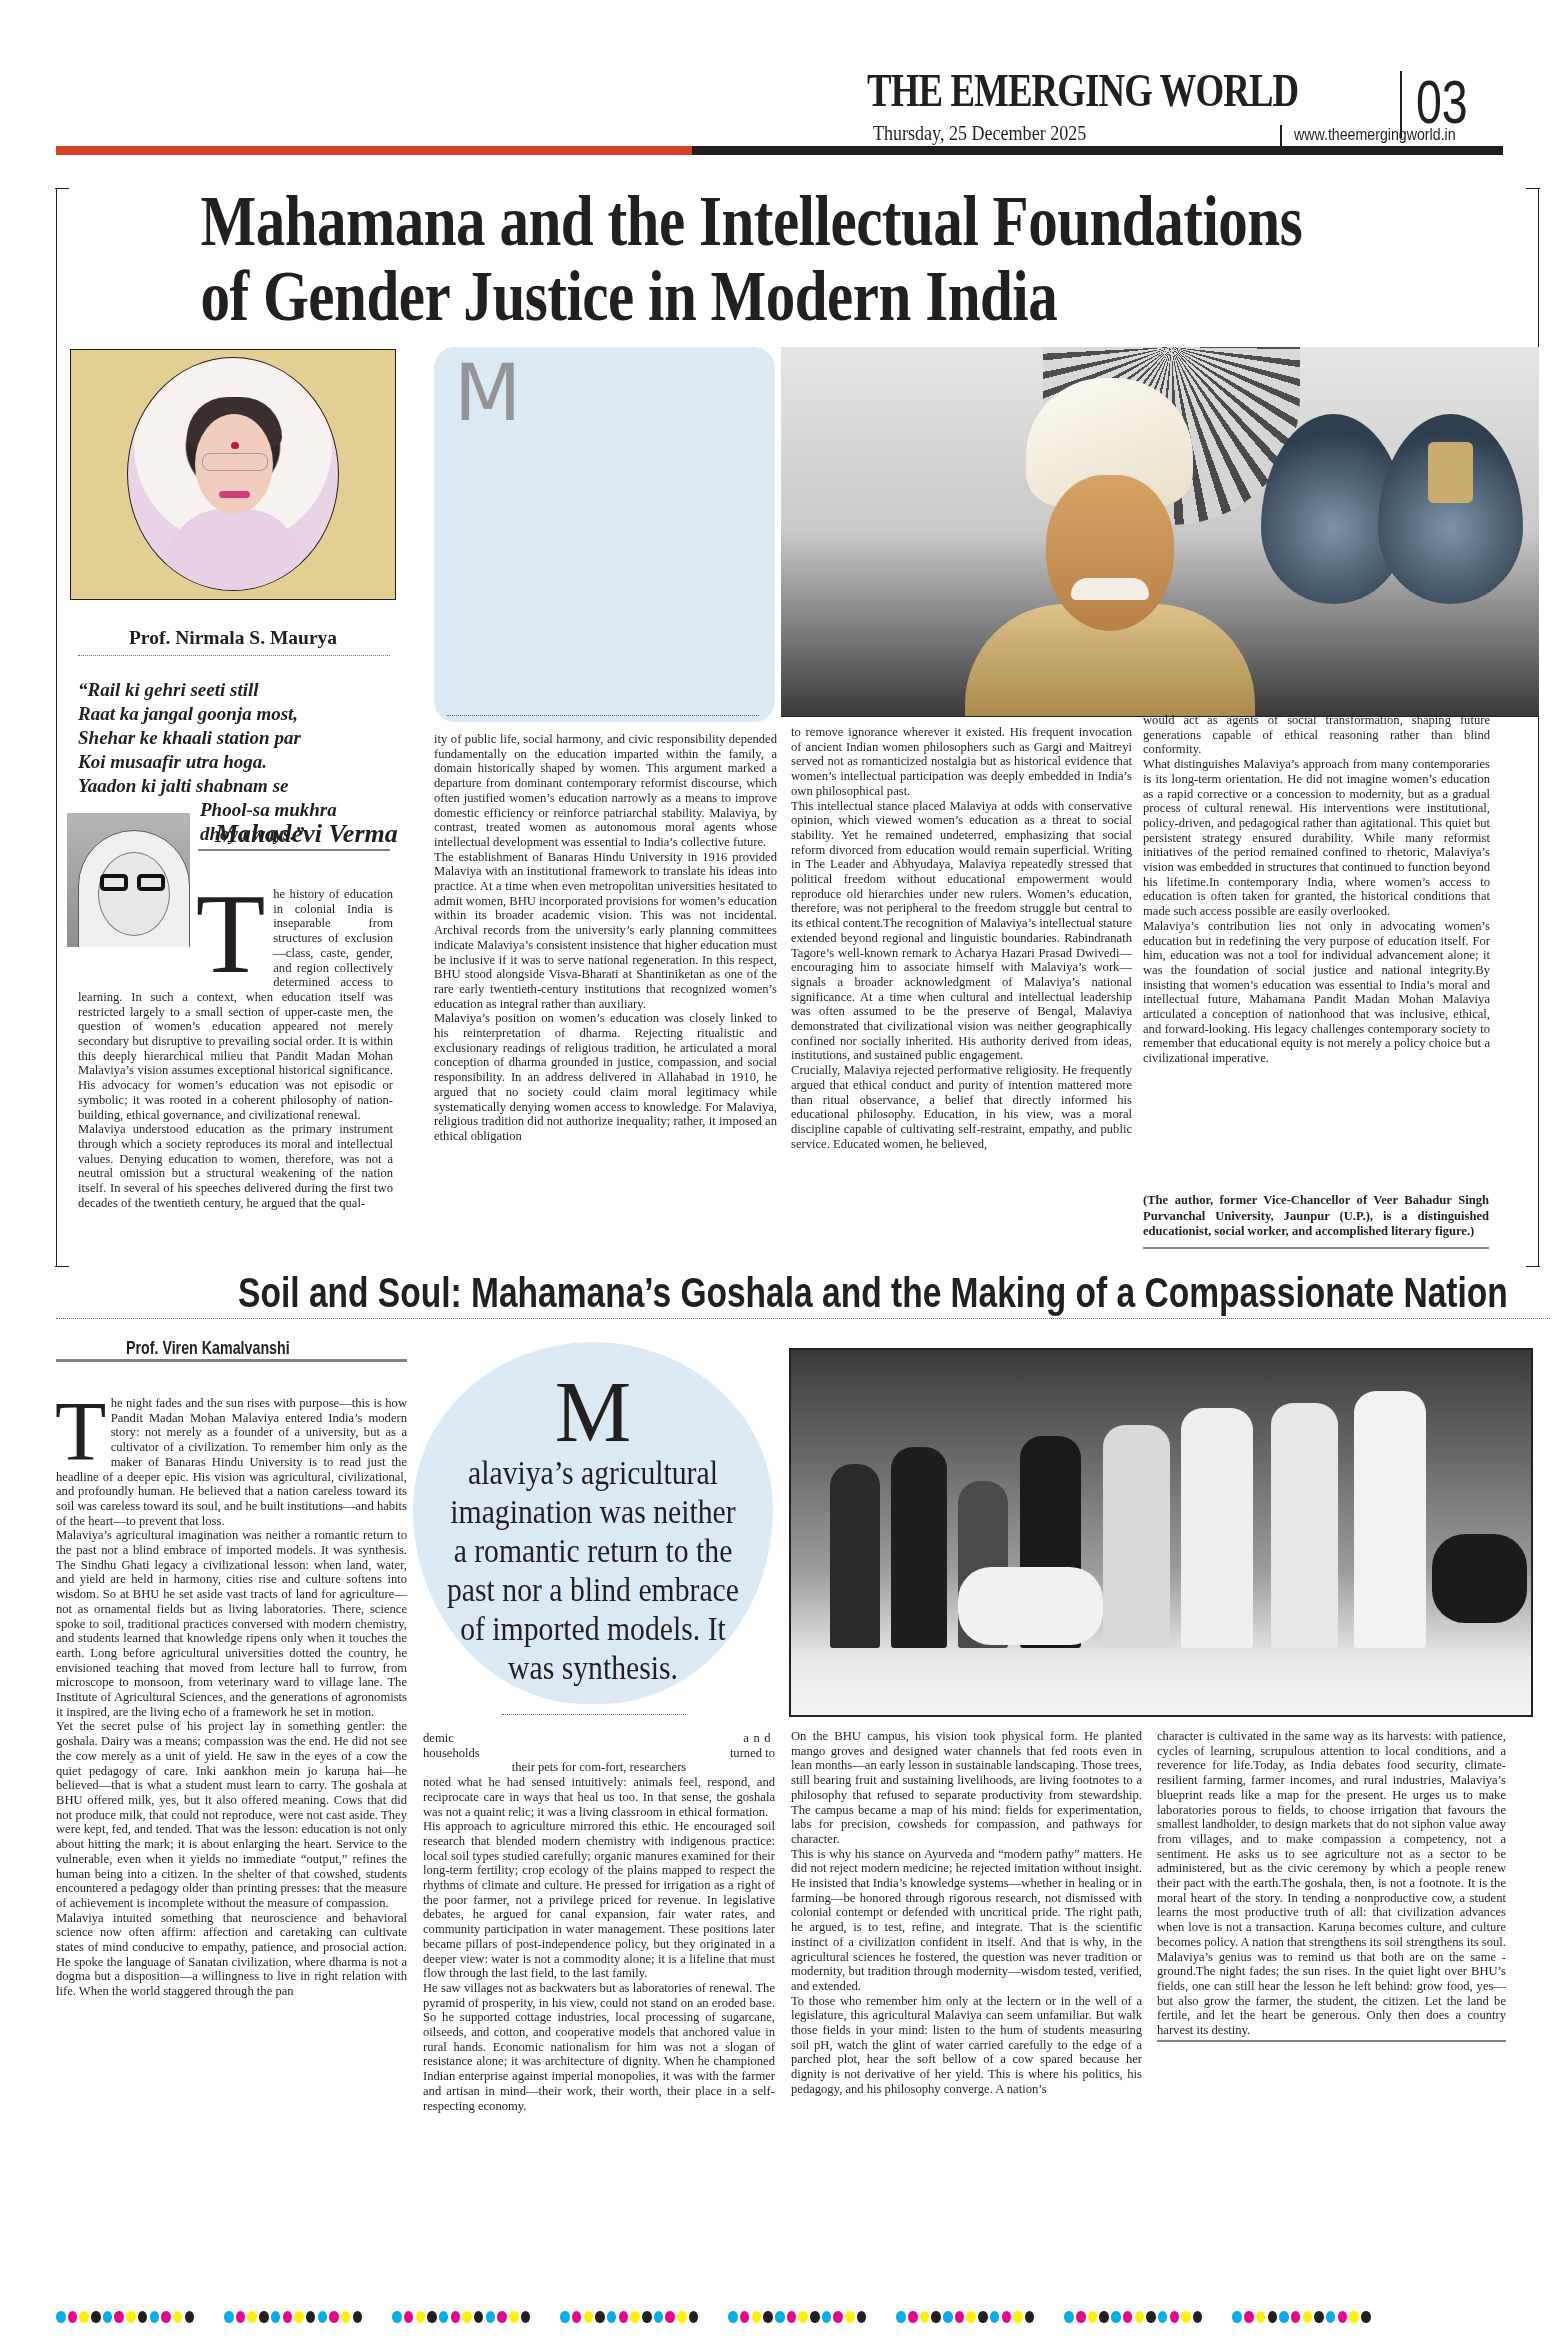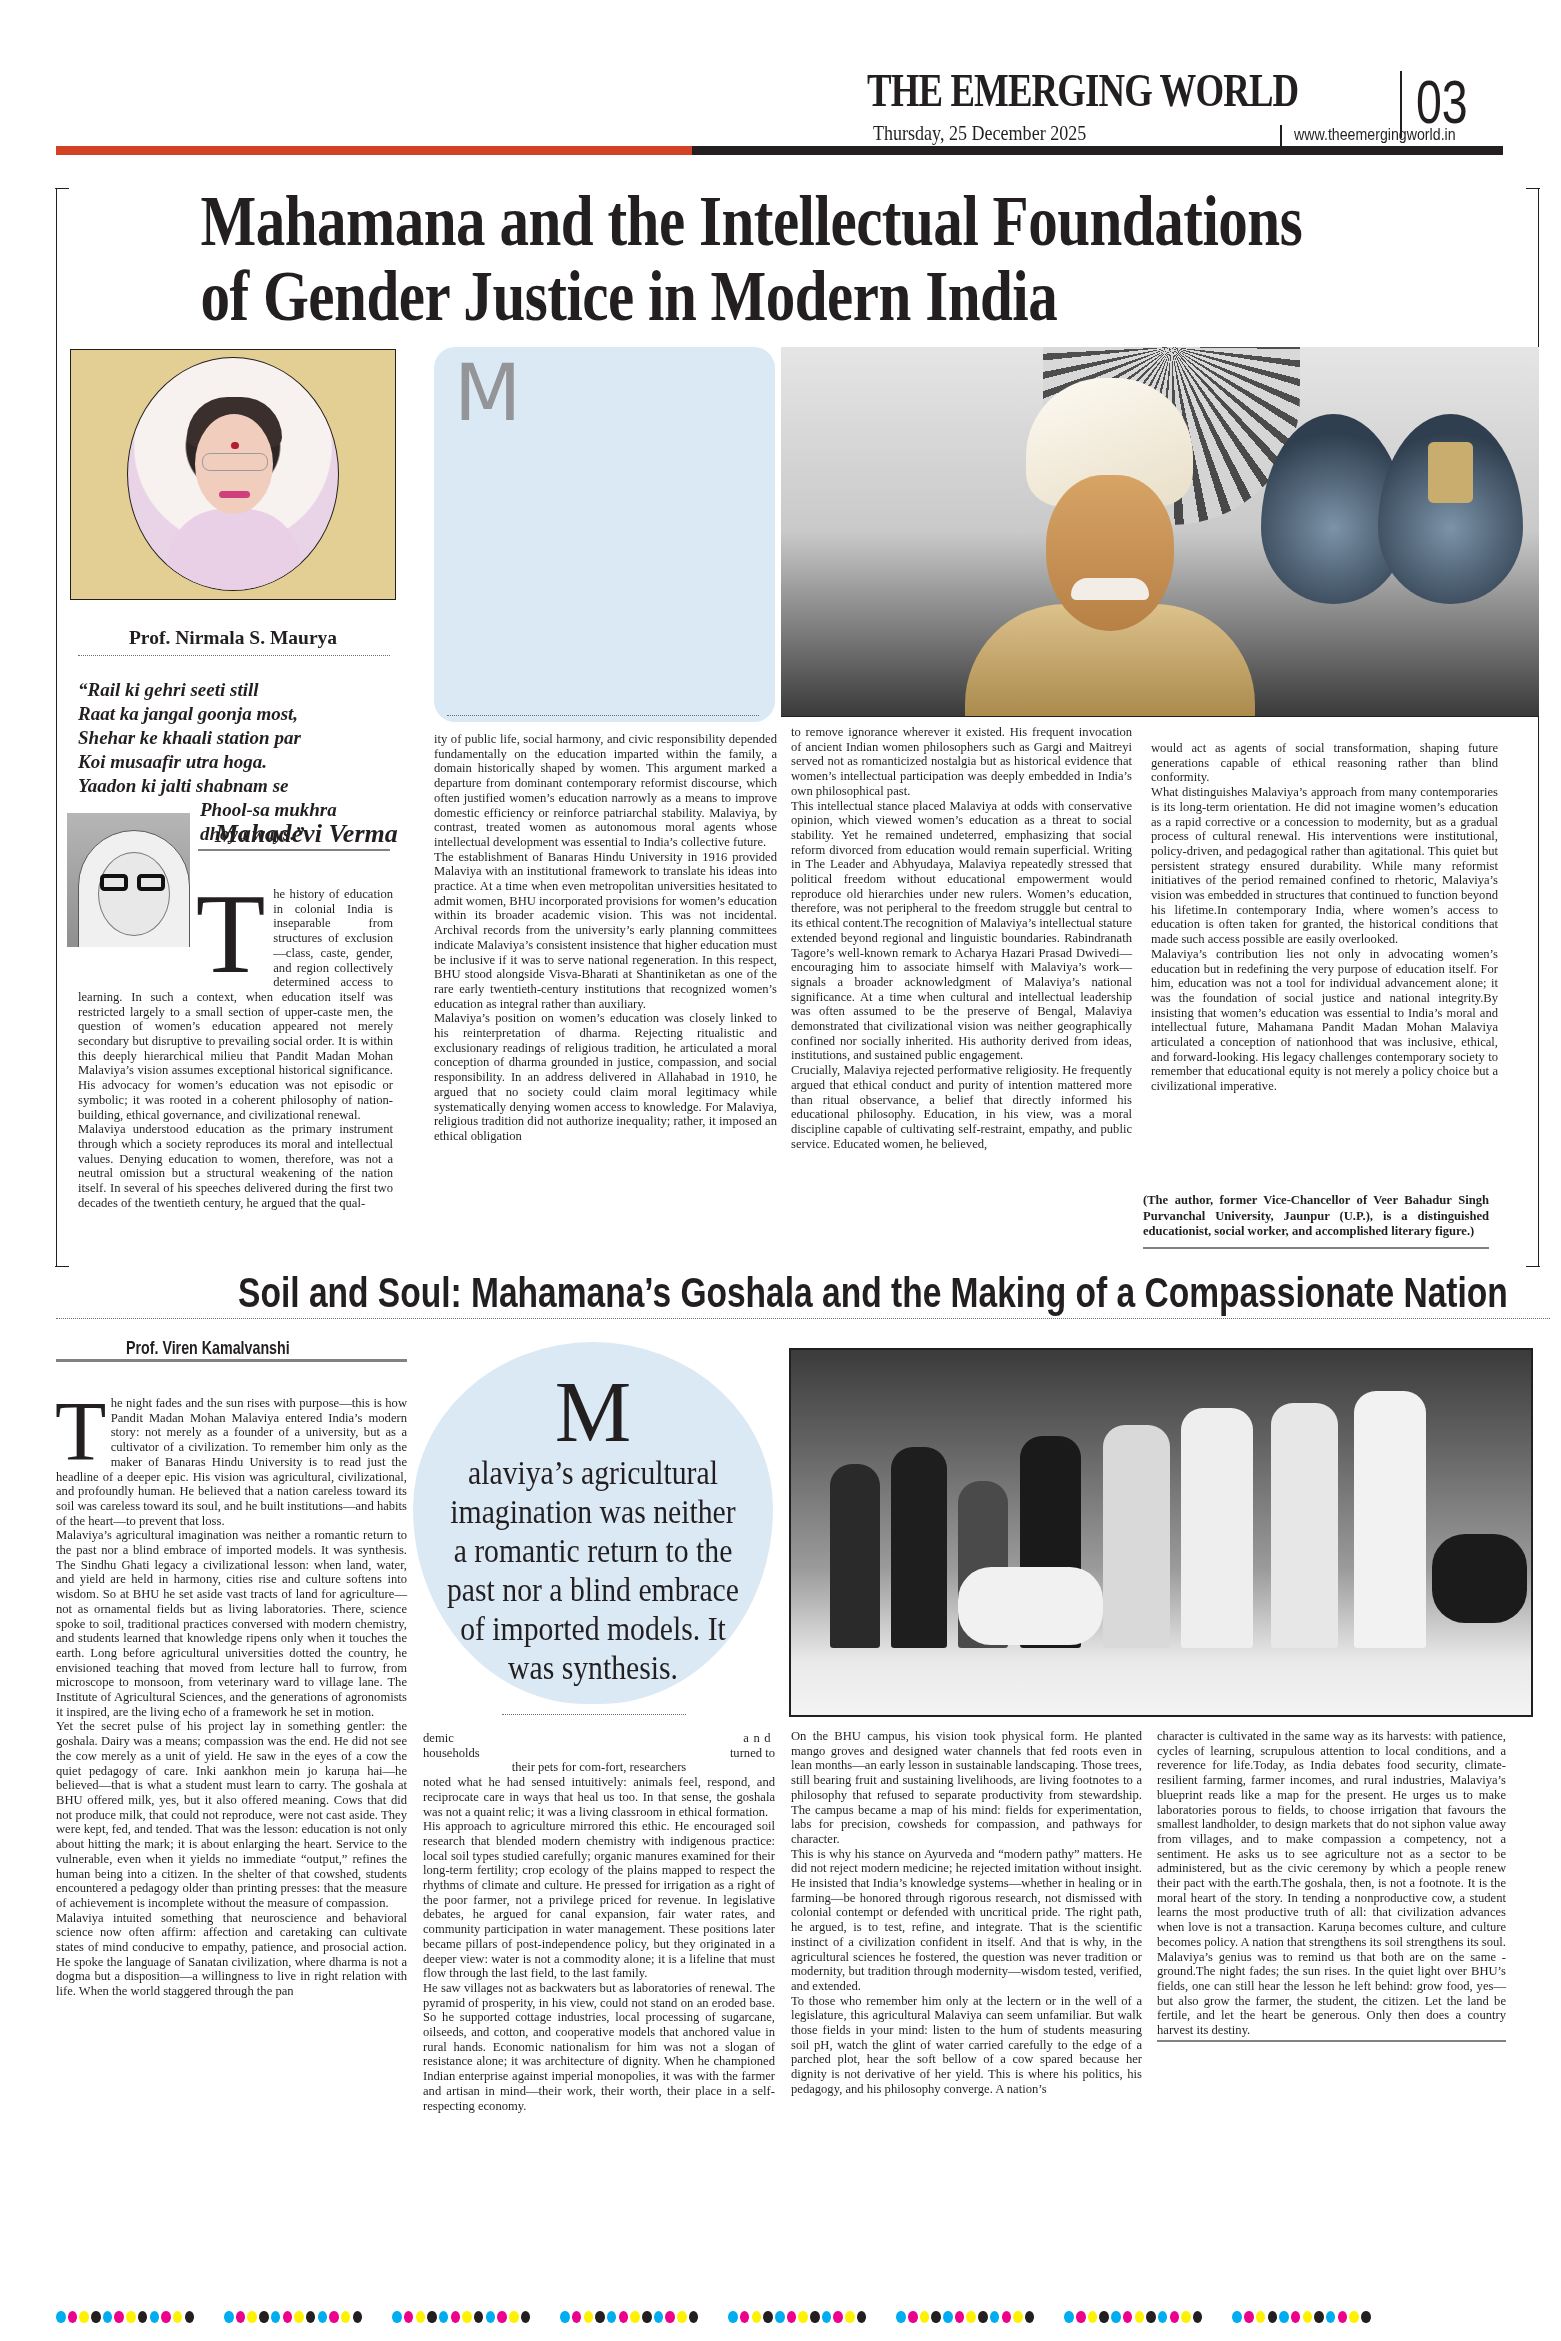--- a/index.html
+++ b/index.html
@@ -191,21 +191,21 @@
       <div class="face"></div>
       <div class="moust"></div>
   </figure>
 
   <div class="col" style="left:791px; top:725px; width:341px; height:533px;">
     <p>to remove ignorance wherever it existed. His frequent invocation of ancient Indian women philosophers such as Gargi and Maitreyi served not as romanticized nostalgia but as historical evidence that women’s intellectual participation was deeply embedded in India’s own philosophical past.</p>
     <p>This intellectual stance placed Malaviya at odds with conservative opinion, which viewed women’s education as a threat to social stability. Yet he remained undeterred, emphasizing that social reform divorced from education would remain superficial. Writing in The Leader and Abhyudaya, Malaviya repeatedly stressed that political freedom without educational empowerment would reproduce old hierarchies under new rulers. Women’s education, therefore, was not peripheral to the freedom struggle but central to its ethical content.The recognition of Malaviya’s intellectual stature extended beyond regional and linguistic boundaries. Rabindranath Tagore’s well-known remark to Acharya Hazari Prasad Dwivedi—encouraging him to associate himself with Malaviya’s work—signals a broader acknowledgment of Malaviya’s national significance. At a time when cultural and intellectual leadership was often assumed to be the preserve of Bengal, Malaviya demonstrated that civilizational vision was neither geographically confined nor socially inherited. His authority derived from ideas, institutions, and sustained public engagement.</p>
     <p>Crucially, Malaviya rejected performative religiosity. He frequently argued that ethical conduct and purity of intention mattered more than ritual observance, a belief that directly informed his educational philosophy. Education, in his view, was a moral discipline capable of cultivating self-restraint, empathy, and public service. Educated women, he believed,</p>
   </div>
 
-  <div class="col" style="left:1143px; top:741px; width:347px; height:463px;margin-left:8px;">
+  <div class="col" style="left:1143px; top:713px; width:347px; height:463px;">
     <p>would act as agents of social transformation, shaping future generations capable of ethical reasoning rather than blind conformity.</p>
     <p>What distinguishes Malaviya’s approach from many contemporaries is its long-term orientation. He did not imagine women’s education as a rapid corrective or a concession to modernity, but as a gradual process of cultural renewal. His interventions were institutional, policy-driven, and pedagogical rather than agitational. This quiet but persistent strategy ensured durability. While many reformist initiatives of the period remained confined to rhetoric, Malaviya’s vision was embedded in structures that continued to function beyond his lifetime.In contemporary India, where women’s access to education is often taken for granted, the historical conditions that made such access possible are easily overlooked.</p>
     <p>Malaviya’s contribution lies not only in advocating women’s education but in redefining the very purpose of education itself. For him, education was not a tool for individual advancement alone; it was the foundation of social justice and national integrity.By insisting that women’s education was essential to India’s moral and intellectual future, Mahamana Pandit Madan Mohan Malaviya articulated a conception of nationhood that was inclusive, ethical, and forward-looking. His legacy challenges contemporary society to remember that educational equity is not merely a policy choice but a civilizational imperative.</p>
   </div>
 
   <div class="credit1">(The author, former Vice-Chancellor of Veer Bahadur Singh Purvanchal University, Jaunpur (U.P.), is a distinguished educationist, social worker, and accomplished literary figure.)</div>
   <div class="credit1-rule"></div>
 </section>
 
 <section>

